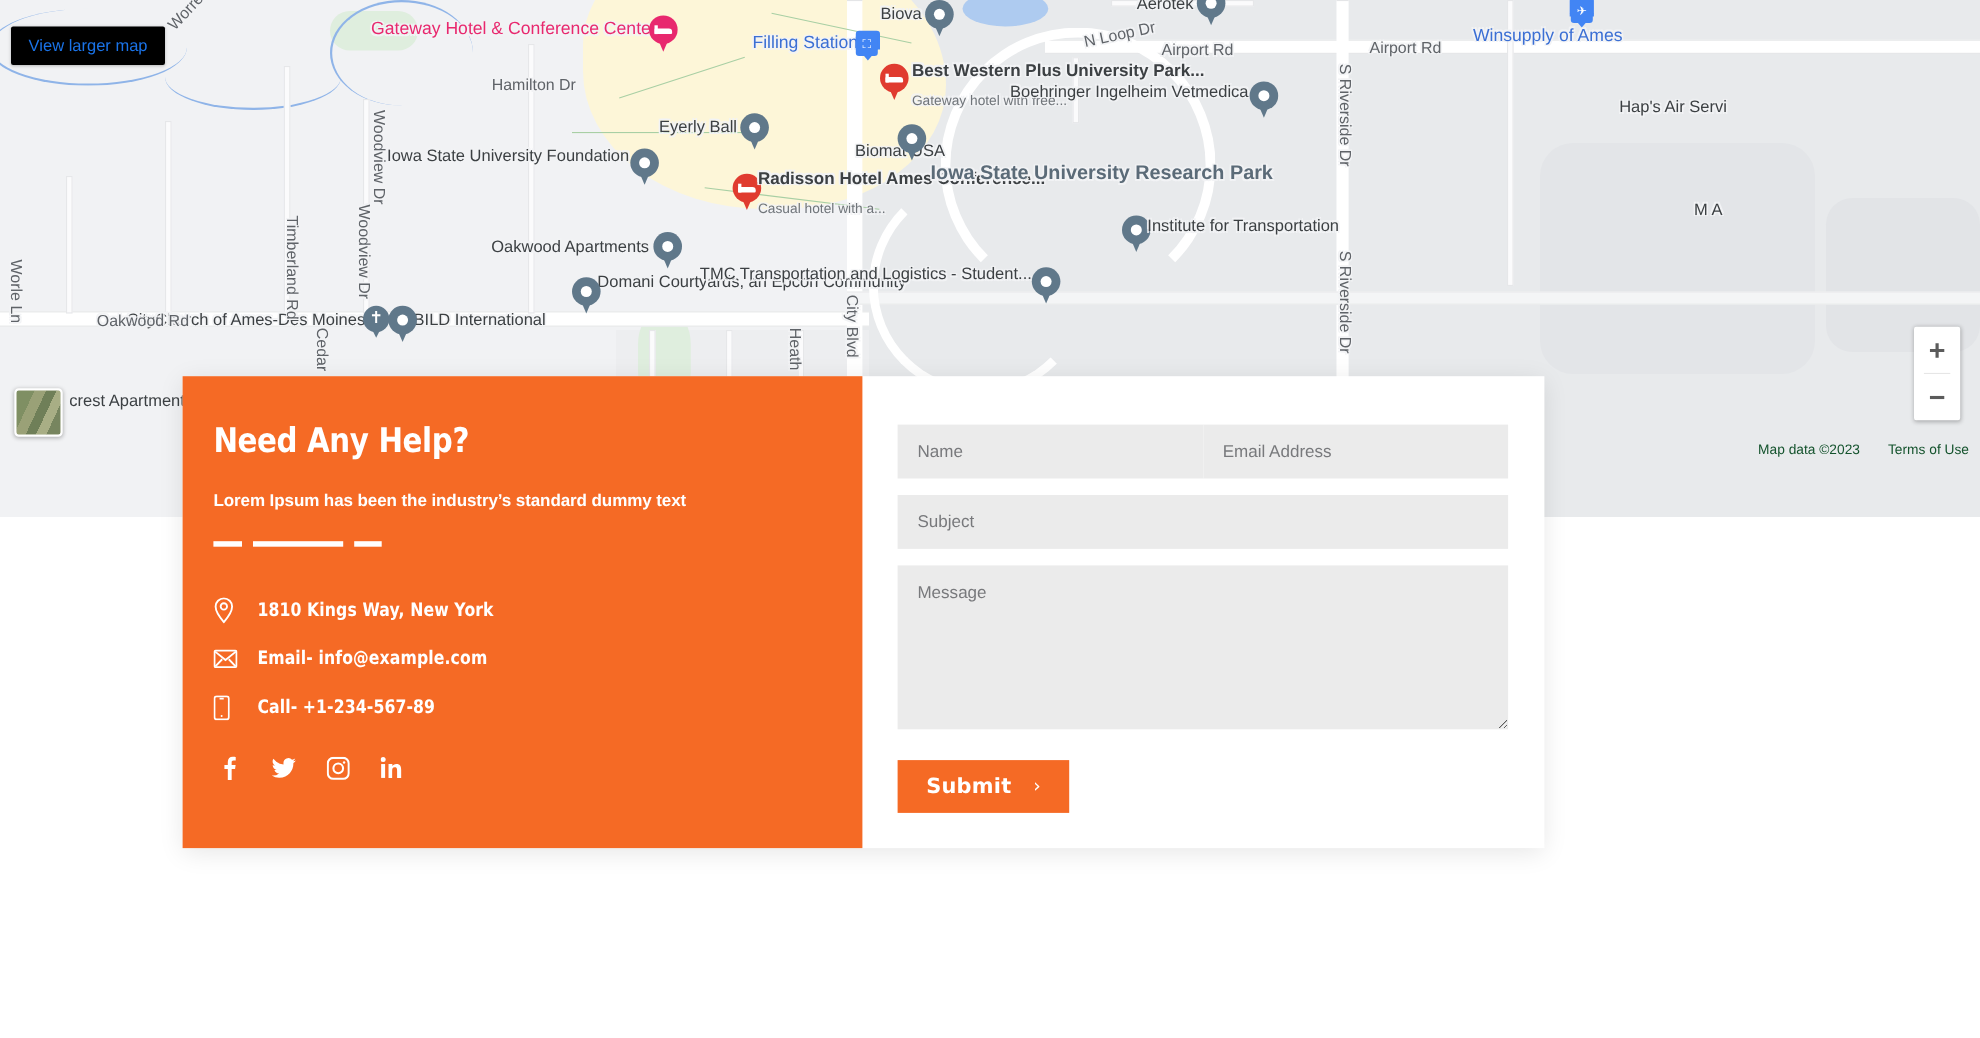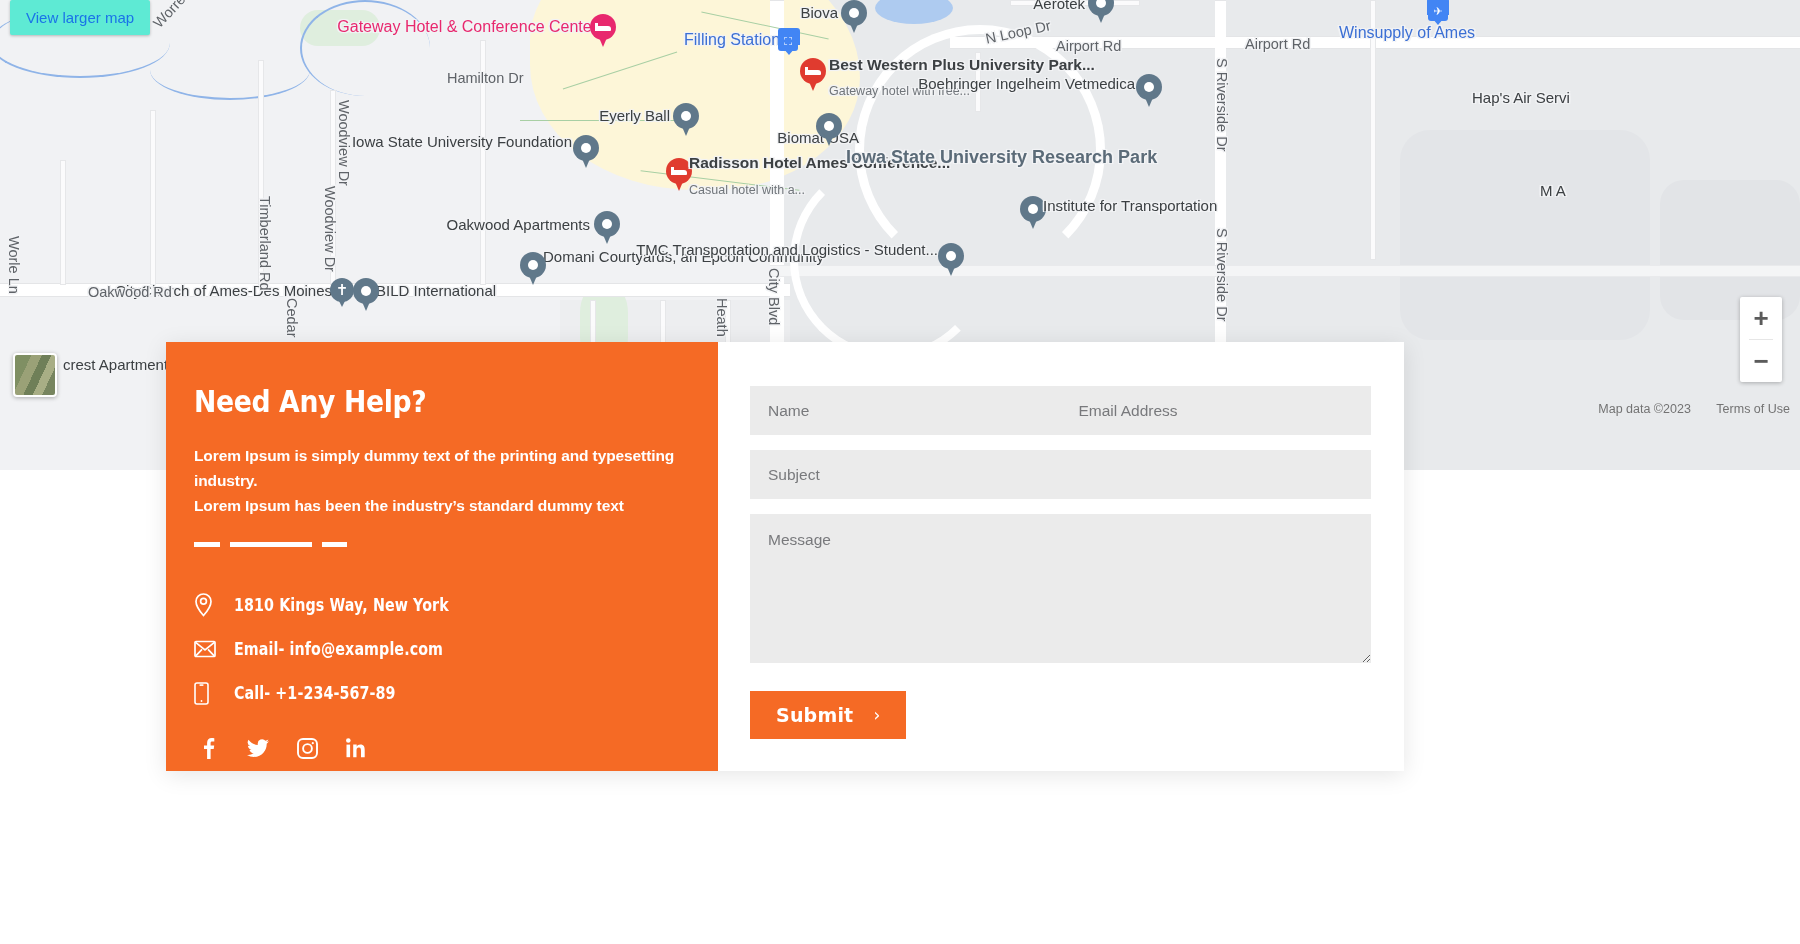--- a/index.html
+++ b/index.html
@@ -223,22 +223,22 @@
     text-align: center;
     color: #fff;
     font-size: 15px;
     line-height: 20px;
     z-index: 2;
   }
 
   
   #view-larger-map {
     position: absolute;
-    left: 10px; top: 0;
-    background: #5eead4;
+    left: 10px; top: 24px;
+    background: #000000;
     border-radius: 2px;
     padding: 9px 16px;
     color: #1a73e8;
     font-size: 15px;
     box-shadow: 0 1px 3px rgba(0,0,0,.25);
     cursor: pointer;
   }
 
   
   #map-zoom-controls {
@@ -277,38 +277,38 @@
       linear-gradient(115deg, #7f8f63 0 28%, #9aa177 28% 46%, #6f7f58 46% 62%, #a8ae85 62% 78%, #77855f 78% 100%),
       #8a9468;
     overflow: hidden;
   }
 
   
   #map-attribution {
     position: absolute;
     right: 10px; bottom: 54px;
     font-size: 12.5px;
-    color: #737373;
+    color: #14532d;
     white-space: nowrap;
   }
   #map-attribution span { margin-left: 22px; }
   #map-attribution span:first-child { margin-left: 0; }
 
   
   #contact-card {
     position: absolute;
     left: 166px; top: 342px;
     width: 1238px; height: 429px;
     background: #ffffff;
     display: flex;
     box-shadow: 0 4px 22px rgba(0,0,0,.10);
   }
 
   #contact-info {
-    width: 552px;
+    width: 618px;
     background: #f56a25;
     padding: 44px 0 0 28px;
     color: #ffffff;
     position: relative;
   }
   #contact-info h2 {
     margin: 0;
     font-family: "DejaVu Sans", sans-serif;
     font-weight: bold;
     font-size: 31px;
@@ -643,21 +643,20 @@
     <span>Terms of Use</span>
   </div>
 </div>
 
 <div id="contact-card">
 
   <div id="contact-info">
     <h2>Need Any Help?</h2>
 
     <div class="intro">
-      <div>Lorem Ipsum is simply dummy text of the printing and typesetting industry.</div>
       <div>Lorem Ipsum has been the industry’s standard dummy text</div>
     </div>
 
     <div id="divider">
       <i class="d1"></i>
       <i class="d2"></i>
       <i class="d3"></i>
     </div>
 
     <div class="contact-rows">

